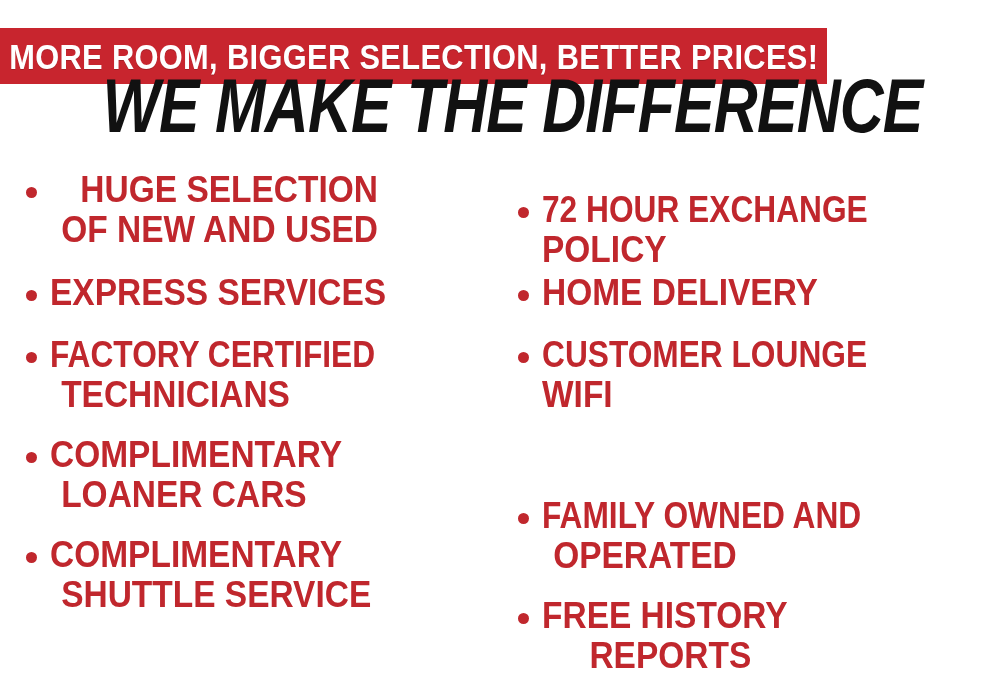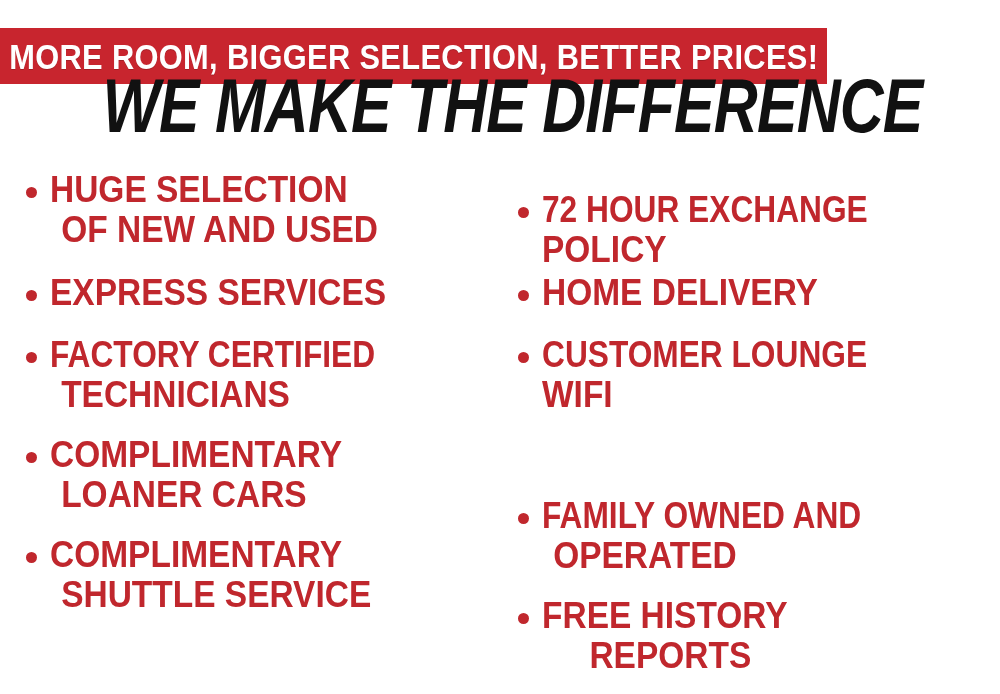--- a/index.html
+++ b/index.html
@@ -139,21 +139,21 @@
   </div>
 
   <div class="headline-wrap">
     <div class="headline">WE MAKE THE DIFFERENCE</div>
   </div>
 
   <div class="columns">
 
     <div class="column left">
 
-      <div class="bullet-item" style="top:10px;">
+      <div class="bullet-item" style="top:10px;text-align:right;">
         <div class="bullet-row">
           <span class="bullet-dot"></span>
           <div class="bullet-lines">
             <div class="bullet-line">HUGE SELECTION</div>
             <div class="bullet-line indent">OF NEW AND USED</div>
           </div>
         </div>
       </div>
 
       <div class="bullet-item" style="top:113px;">

